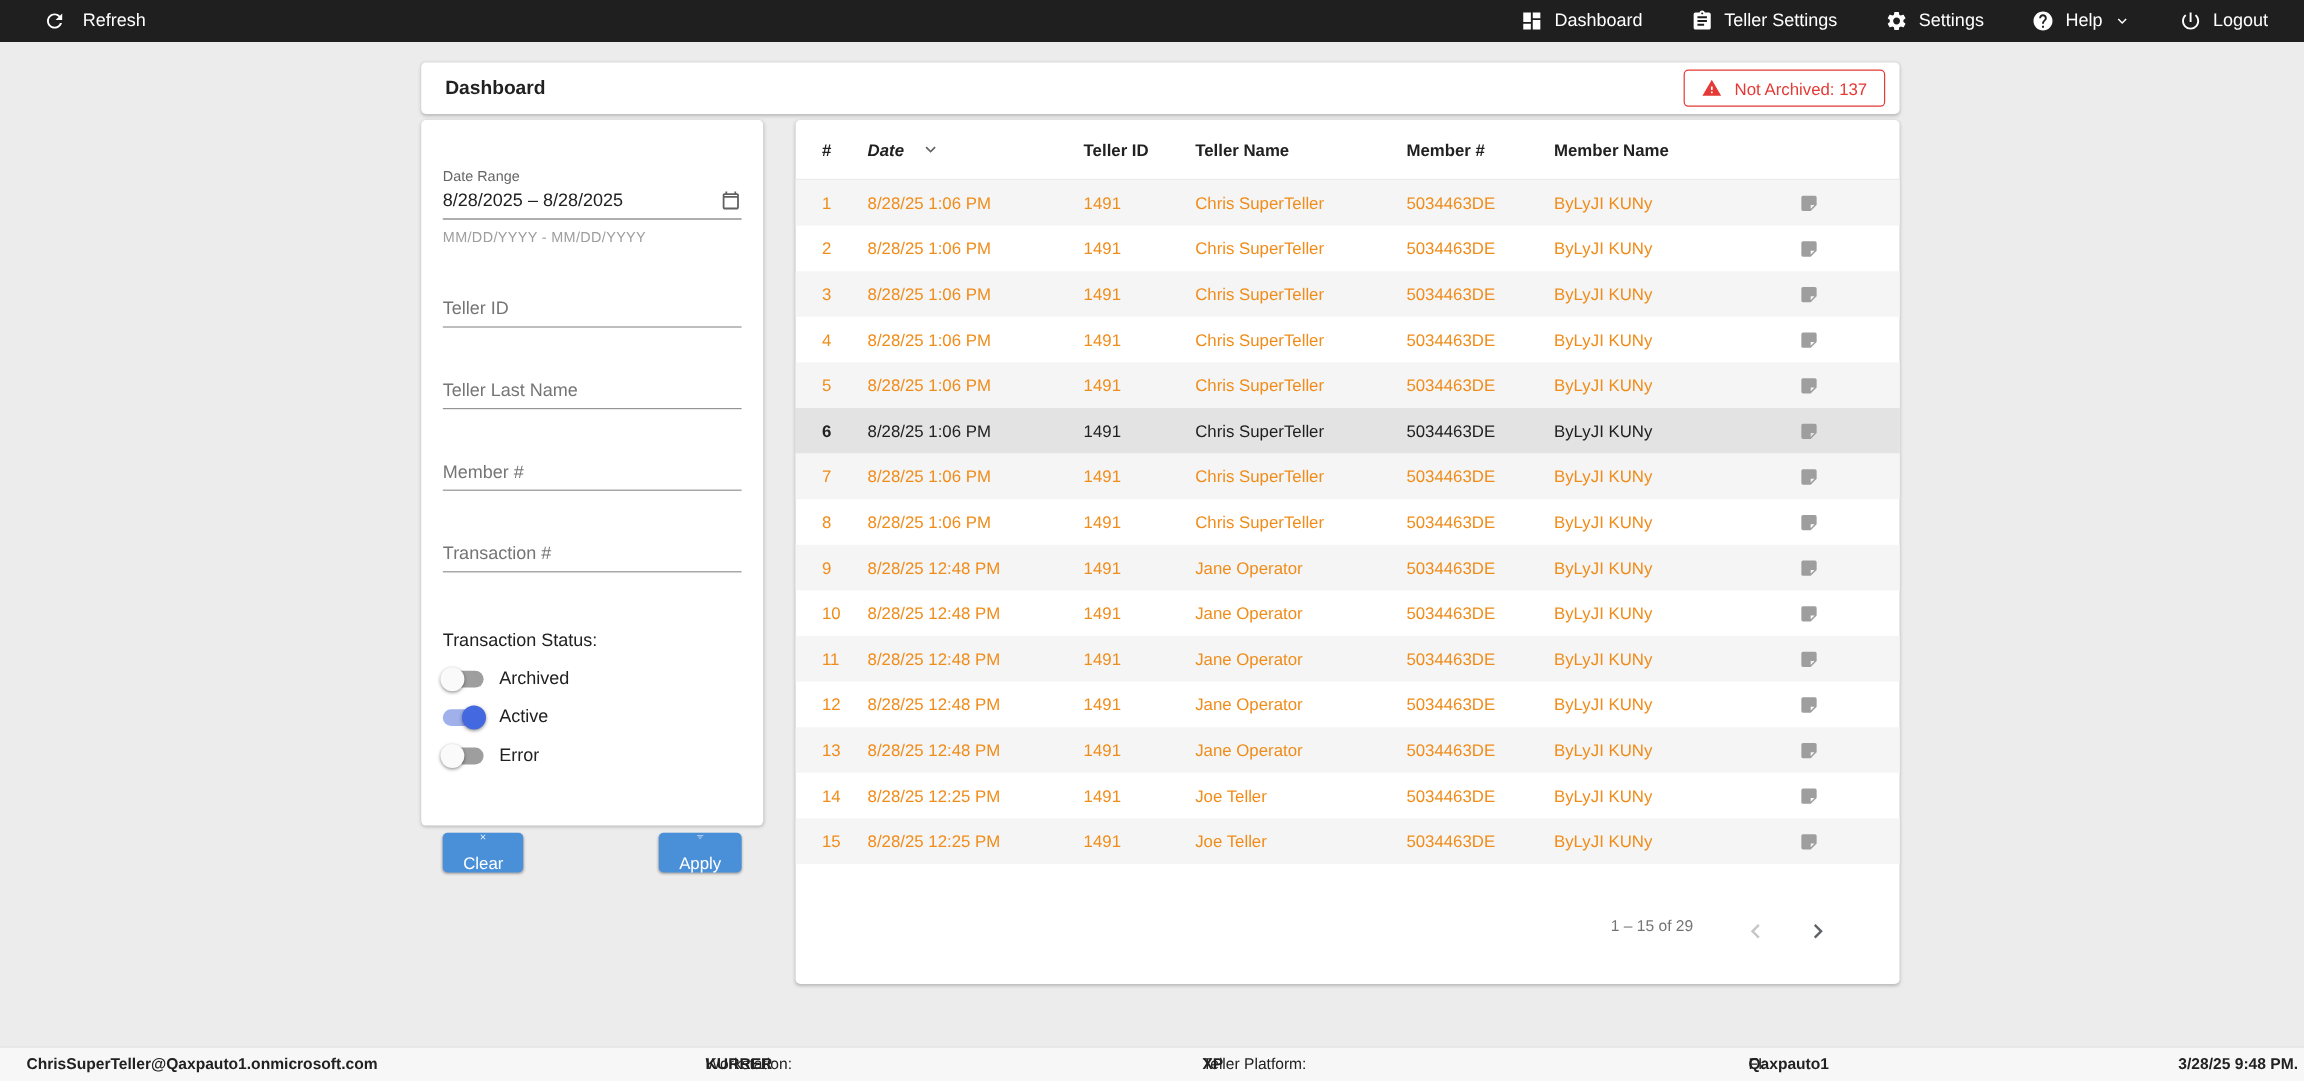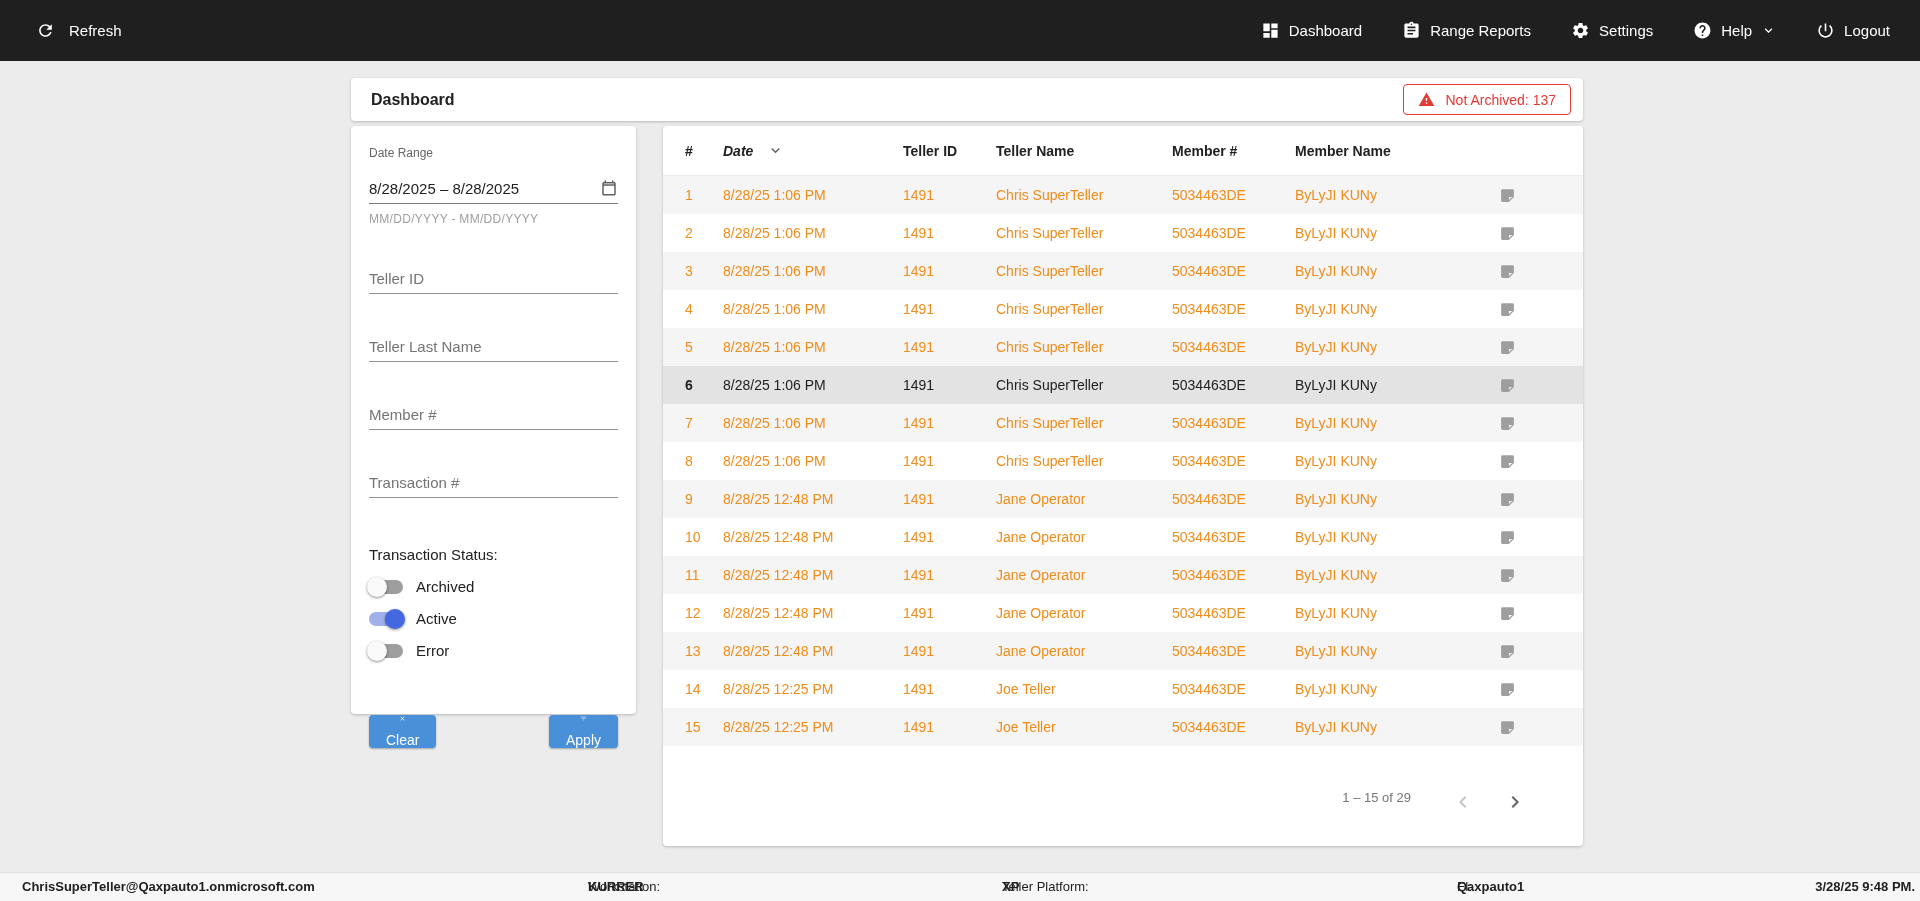--- a/index.html
+++ b/index.html
@@ -6,21 +6,21 @@
   html,body { width: 1920px; height: 901px; }
   body {
     font-family: "Liberation Sans", sans-serif;
     background: #ececec;
     position: relative;
     overflow: hidden;
     color: #212121;
   }
   
   .topbar {
-    height: 61px; background: #1f1f1f; color: #fff;
+    height: 35px; background: #1f1f1f; color: #fff;
     display: flex; align-items: center; justify-content: space-between;
     padding: 0 30px 0 36px;
   }
   .tb-left { display: flex; align-items: center; gap: 14px; font-size: 15px; cursor: pointer; }
   .tb-right { display: flex; align-items: center; gap: 40px; font-size: 15px; }
   .tb-item { display: flex; align-items: center; gap: 9px; cursor: pointer; }
   .tb-item svg, .tb-left svg { width: 19px; height: 19px; fill: #fff; }
   .tb-item .chev { width: 15px; height: 15px; }
   
   .page { width: 1232px; margin: 17px 0 0 351px; }
@@ -31,25 +31,25 @@
   }
   .header-card h1 { font-size: 16px; font-weight: 700; }
   .badge {
     display: flex; align-items: center; gap: 10px;
     border: 1px solid #e53935; border-radius: 4px; color: #e53935;
     font-size: 14px; padding: 6px 14px; background: #fff;
   }
   .badge svg { width: 17px; height: 17px; fill: #e53935; }
   .content { display: flex; gap: 27px; margin-top: 5px; align-items: flex-start; }
   
-  .filter-card { width: 285px; height: 588px; padding: 20px 18px; }
+  .filter-card { width: 285px; height: 588px; padding: 40px 18px; }
   .small-label { font-size: 12px; color: #666; }
   .date-row {
     display: flex; justify-content: space-between;
-    border-bottom: 1px solid #7a7a7a; padding-bottom: 6px; margin-top: 19px;
+    border-bottom: 1px solid #7a7a7a; padding-bottom: 6px; margin-top: 4px;
   }
   .date-row input {
     border: none; outline: none; background: transparent;
     font-size: 15px; color: #212121; width: 210px; font-family: inherit;
   }
   .date-row svg { width: 18px; height: 18px; fill: #616161; cursor: pointer; }
   .hint { font-size: 12px; color: #9e9e9e; margin-top: 8px; letter-spacing: .3px; }
   .text-field { margin-top: 38px; }
   .text-field input {
     width: 100%; border: none; border-bottom: 1px solid #949494;
@@ -127,21 +127,21 @@
     <div class="tb-item">
       <svg viewBox="0 0 24 24">
           <path d="M3 13h8V3H3v10zm0 8h8v-6H3v6zm10 0h8V11h-8v10zm0-18v6h8V3h-8z"></path>
         </svg>
       <span>Dashboard</span>
     </div>
     <div class="tb-item">
       <svg viewBox="0 0 24 24">
           <path d="M19 3h-4.18C14.4 1.84 13.3 1 12 1c-1.3 0-2.4.84-2.82 2H5c-1.1 0-2 .9-2 2v14c0 1.1.9 2 2 2h14c1.1 0 2-.9 2-2V5c0-1.1-.9-2-2-2zm-7 0c.55 0 1 .45 1 1s-.45 1-1 1-1-.45-1-1 .45-1 1-1zm2 14H7v-2h7v2zm3-4H7v-2h10v2zm0-4H7V7h10v2z"></path>
         </svg>
-      <span>Range Reports</span>
+      <span>Teller Settings</span>
     </div>
     <div class="tb-item">
       <svg viewBox="0 0 24 24">
           <path d="M19.14 12.94c.04-.3.06-.61.06-.94 0-.32-.02-.64-.07-.94l2.03-1.58c.18-.14.23-.41.12-.61l-1.92-3.32c-.12-.22-.37-.29-.59-.22l-2.39.96c-.5-.38-1.03-.7-1.62-.94l-.36-2.54c-.04-.24-.24-.41-.48-.41h-3.84c-.24 0-.43.17-.47.41l-.36 2.54c-.59.24-1.13.57-1.62.94l-2.39-.96c-.22-.08-.47 0-.59.22L2.74 8.87c-.12.21-.08.47.12.61l2.03 1.58c-.05.3-.09.63-.09.94s.02.64.07.94l-2.03 1.58c-.18.14-.23.41-.12.61l1.92 3.32c.12.22.37.29.59.22l2.39-.96c.5.38 1.03.7 1.62.94l.36 2.54c.05.24.24.41.48.41h3.84c.24 0 .44-.17.47-.41l.36-2.54c.59-.24 1.13-.56 1.62-.94l2.39.96c.22.08.47 0 .59-.22l1.92-3.32c.12-.22.07-.47-.12-.61l-2.01-1.58zM12 15.6c-1.98 0-3.6-1.62-3.6-3.6s1.62-3.6 3.6-3.6 3.6 1.62 3.6 3.6-1.62 3.6-3.6 3.6z"></path>
         </svg>
       <span>Settings</span>
     </div>
     <div class="tb-item">
       <svg viewBox="0 0 24 24">
           <path d="M12 2C6.48 2 2 6.48 2 12s4.48 10 10 10 10-4.48 10-10S17.52 2 12 2zm1 17h-2v-2h2v2zm2.07-7.75l-.9.92C13.45 12.9 13 13.5 13 15h-2v-.5c0-1.1.45-2.1 1.17-2.83l1.24-1.26c.37-.36.59-.86.59-1.41 0-1.1-.9-2-2-2s-2 .9-2 2H8c0-2.21 1.79-4 4-4s4 1.79 4 4c0 .88-.36 1.68-.93 2.25z"></path>

